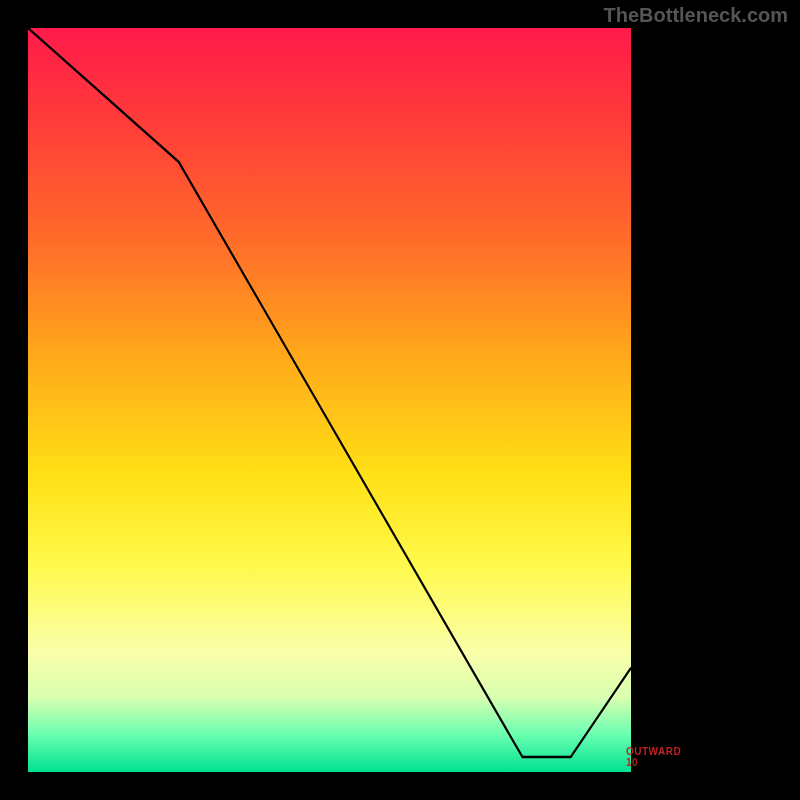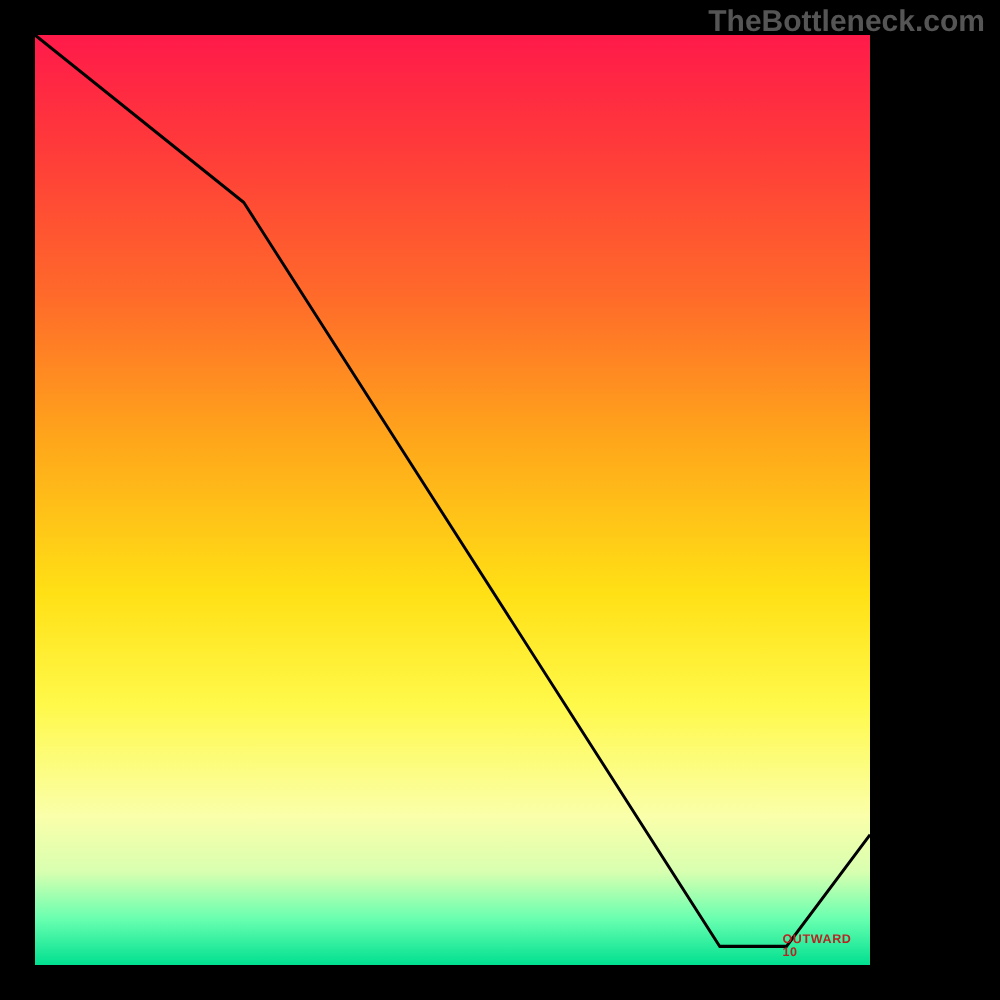--- a/index.html
+++ b/index.html
@@ -8,29 +8,29 @@
     height: 800px;
     background: #000;
     position: relative;
     font-family: Arial, sans-serif;
   }
   .attribution {
     position: absolute;
     top: 4px;
     right: 12px;
     color: #555;
-    font-size: 24px;
+    font-size: 20px;
     font-weight: bold;
     z-index: 10;
   }
   .plot-frame {
     position: absolute;
     top: 28px;
     left: 28px;
-    width: 668px;
+    width: 603px;
     height: 744px;
     background: #000;
   }
   .gradient {
     position: absolute;
     inset: 0;
     background: linear-gradient(to bottom,
       #ff1a4a 0%,
       #ff3a3a 12%,
       #ff6a2a 28%,

